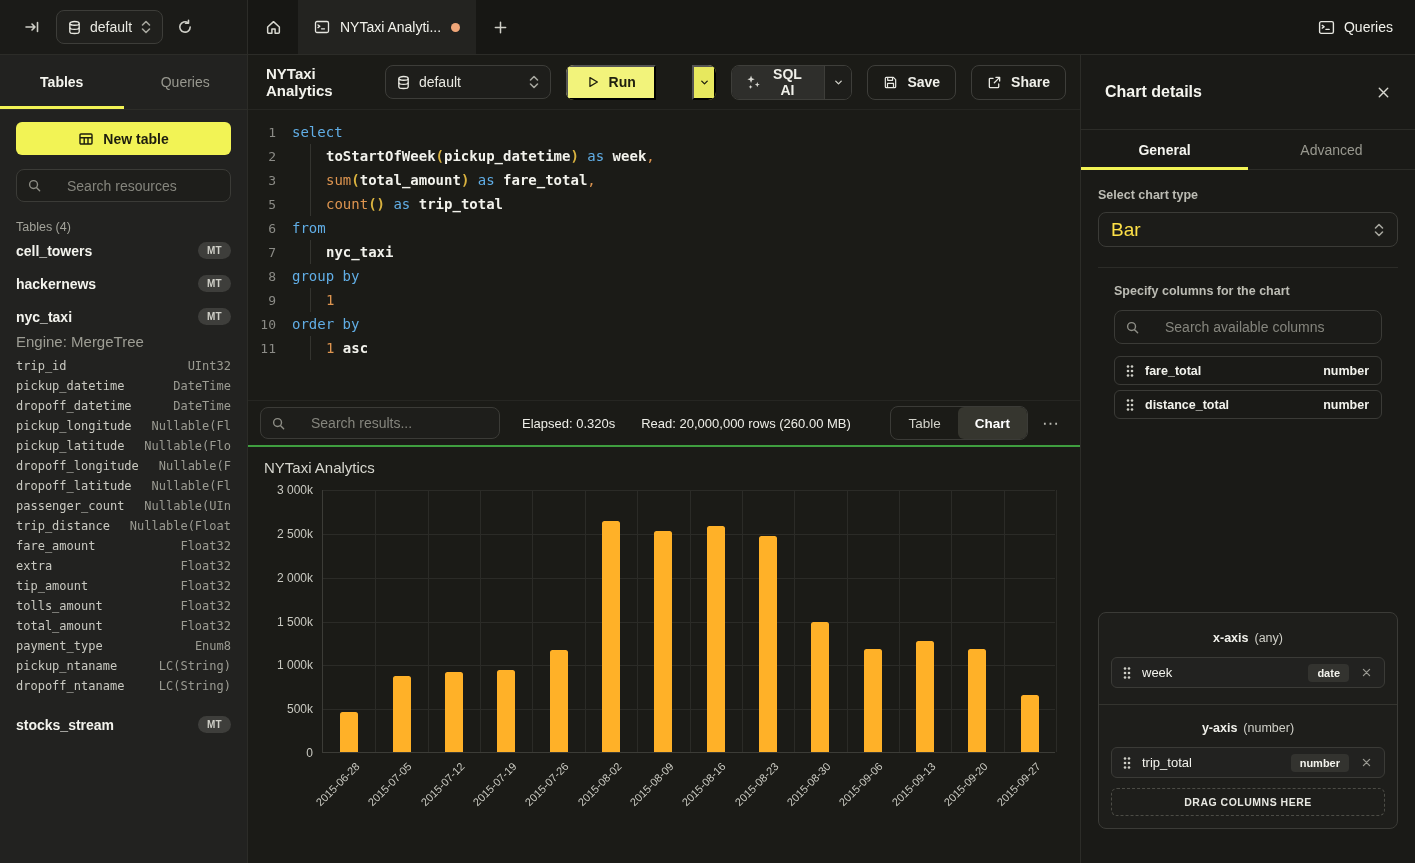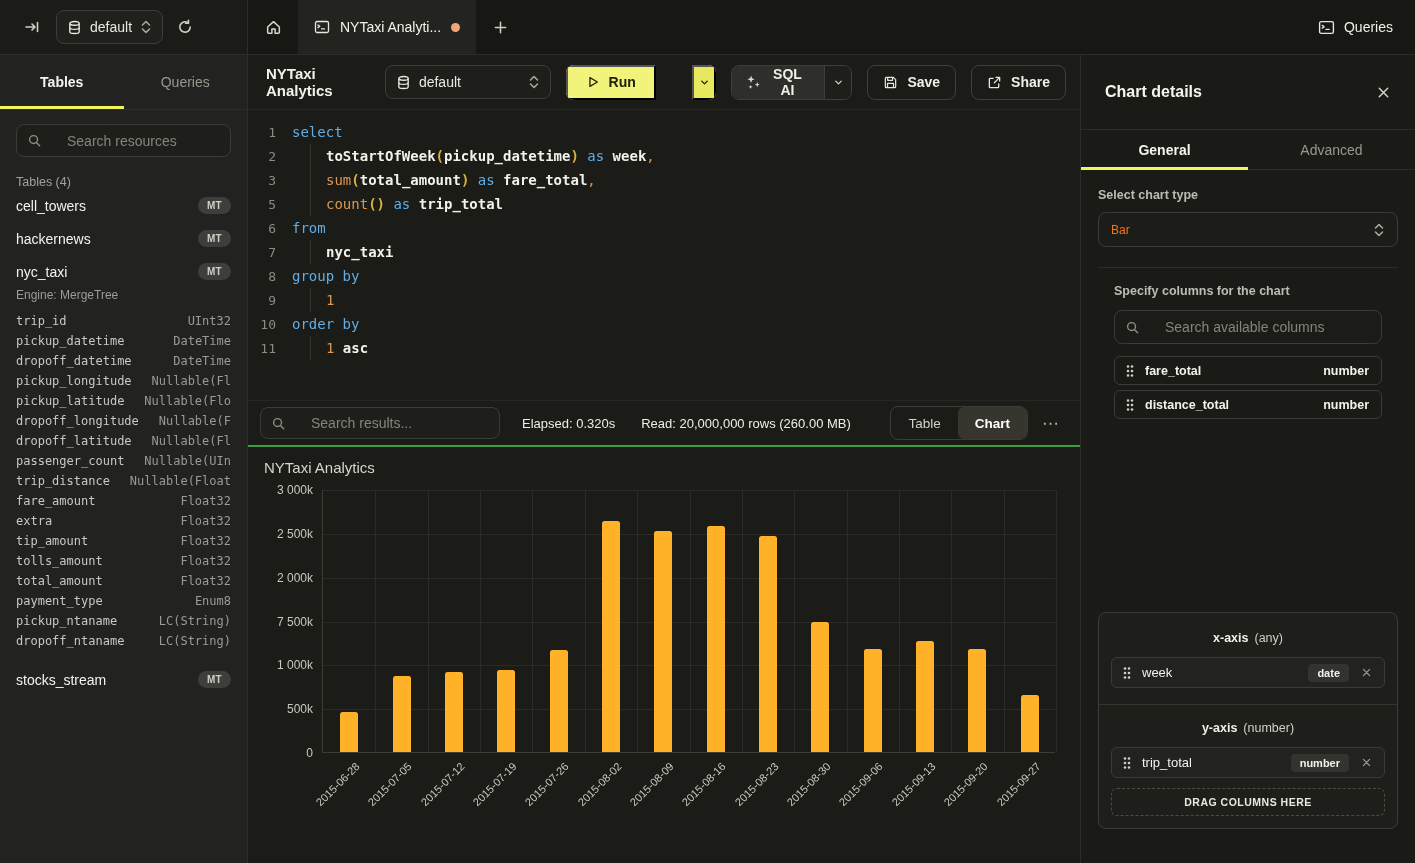--- a/index.html
+++ b/index.html
@@ -38,23 +38,23 @@
   .s-tab { flex:1; display:flex; align-items:center; justify-content:center; color:#98988f; font-weight:500; cursor:pointer; position:relative; }
   .s-tab.active { color:#f5f5ef; font-weight:700; }
   .s-tab.active::after { content:""; position:absolute; left:0; right:0; bottom:0; height:3px; background:var(--accent,#f2f355); }
   .sidebar-body { flex:1; overflow:hidden; padding-bottom:10px; }
   .new-table { display:flex; align-items:center; justify-content:center; gap:9px; height:33px; margin:12px 16px 0; width:calc(100% - 32px); background:var(--accent,#f2f355); color:#1d1d0e; border:none; border-radius:6px; font-size:14px; font-weight:600; cursor:pointer; font-family:inherit; }
   .search-box { display:flex; align-items:center; gap:25px; height:33px; margin:14px 16px 0; border:1px solid #3b3b37; border-radius:8px; padding:0 10px; background:#1e1e1b; color:#85857d; }
   .search-box input { flex:1; background:none; border:none; outline:none; color:#d8d8d2; font-size:14px; font-family:inherit; min-width:0; }
   .search-box input::placeholder { color:#85857d; }
   .section-label { margin:18px 16px 0; font-size:12.5px; color:#a3a39a; }
   .tbl-row { display:flex; align-items:center; justify-content:space-between; height:33px; padding:0 16px; cursor:pointer; }
-  .tbl-name { color:#f3f3ed; font-weight:400; font-size:14px; }
+  .tbl-name { color:#f3f3ed; font-weight:700; font-size:14px; }
   .mt-badge { background:#3e3e3b; color:#cfcfc7; font-size:10px; font-weight:700; padding:3px 9px; border-radius:10px; letter-spacing:.3px; }
-  .engine-line { padding:0 16px; font-size:12px; color:#9d9d94; height:20px; }
+  .engine-line { padding:0 16px; font-size:15px; color:#9d9d94; height:20px; }
   .column-list { margin-top:3px; padding:0 16px; font-family:"DejaVu Sans Mono", monospace; font-size:12px; }
   .col-row { display:flex; justify-content:space-between; height:20px; align-items:center; }
   .col-name { color:#c9c9c1; }
   .col-type { color:#9b9b92; }
   .tbl-row.last { margin-top:12px; }
 
   
   .main-toolbar { height:55px; flex:none; display:flex; align-items:center; padding:0 14px 0 18px; border-bottom:1px solid #262622; }
   .page-title { font-size:15px; font-weight:600; color:#f2f2ec; }
   .toolbar-right { margin-left:auto; display:flex; align-items:center; gap:15px; }
@@ -106,21 +106,21 @@
   
   .rp-header { height:75px; flex:none; display:flex; align-items:center; justify-content:space-between; padding:0 24px; border-bottom:1px solid #2c2c28; }
   .rp-title { font-size:16px; font-weight:700; color:#f5f5ef; }
   .rp-close { background:none; border:none; color:#d8d8d0; cursor:pointer; display:flex; }
   .rp-tabs { height:40px; flex:none; display:flex; border-bottom:1px solid #2c2c28; }
   .rp-tab { flex:1; display:flex; align-items:center; justify-content:center; font-size:14px; color:#98988f; cursor:pointer; position:relative; }
   .rp-tab.active { color:#f5f5ef; font-weight:600; }
   .rp-tab.active::after { content:""; position:absolute; left:0; right:0; bottom:-1px; height:3px; background:var(--accent,#f2f355); }
   .rp-body { flex:1; display:flex; flex-direction:column; padding:18px 17px 34px; min-height:0; }
   .rp-label { font-size:12.5px; font-weight:600; color:#bcbcb4; }
-  .type-select { margin-top:10px; height:35px; display:flex; align-items:center; justify-content:space-between; border:1px solid #3b3b37; border-radius:8px; padding:0 12px; color:#f97316; font-size:12px; cursor:pointer; background:#1c1c19; }
+  .type-select { margin-top:10px; height:35px; display:flex; align-items:center; justify-content:space-between; border:1px solid #3b3b37; border-radius:8px; padding:0 12px; color:#fde047; font-size:19px; cursor:pointer; background:#1c1c19; }
   .rp-divider { height:1px; background:#2c2c28; margin:20px 0 16px; }
   .cols-section { padding:0 16px; }
   .cols-section .search-box { margin:12px 0 0; height:34px; background:#1b1b18; }
   .avail-list { margin-top:12px; }
   .col-chip { display:flex; align-items:center; gap:10px; height:29px; border:1px solid #3b3b37; border-radius:6px; padding:0 12px 0 10px; margin-bottom:5px; cursor:grab; }
   .col-chip .chip-name { font-size:12.5px; font-weight:700; color:#f2f2ec; }
   .col-chip .chip-type { margin-left:auto; font-size:12.5px; font-weight:700; color:#f2f2ec; }
   .axes-box { margin-top:auto; border:1px solid #3b3b37; border-radius:8px; background:#1e1e1b; padding:12px; }
   .axis-head { text-align:center; font-size:12.5px; color:#f0f0ea; margin:6px 0 12px; }
   .axis-head .ax-name { font-weight:700; }
@@ -200,20 +200,27 @@
     <aside class="sidebar">
       <div class="sidebar-tabs">
         <div class="s-tab active">
             <span>Tables</span>
           </div>
         <div class="s-tab">
             <span>Queries</span>
           </div>
       </div>
       <div class="sidebar-body">
+        <button class="new-table">
+          <svg width="16" height="16" viewBox="0 0 16 16" fill="none" stroke="#1d1d0e" stroke-width="1.4" stroke-linejoin="round">
+              <rect x="2" y="3" width="12" height="10" rx="1"></rect>
+              <path d="M2 6.8h12M6.2 6.8V13M10 6.8V13"></path>
+            </svg>
+          <span>New table</span>
+        </button>
         <div class="search-box">
           <svg width="15" height="15" viewBox="0 0 16 16" fill="none" stroke="#8d8d85" stroke-width="1.5" stroke-linecap="round">
               <circle cx="7" cy="7" r="4.2"></circle>
               <path d="M10.3 10.3l3.2 3.2"></path>
             </svg>
           <input placeholder="Search resources" style="">
         </div>
         <div class="section-label">Tables (4)</div>
 
         <div class="tbl-row">
@@ -399,21 +406,21 @@
 
       <div class="chart-area">
         <div class="chart-title">NYTaxi Analytics</div>
         <div class="plot">
             <div class="ytick" style="top: 256px;">0</div>
             <div class="gridline-h" style="top: 219.167px;"></div>
             <div class="ytick" style="top: 212.167px;">500k</div>
             <div class="gridline-h" style="top: 175.333px;"></div>
             <div class="ytick" style="top: 168.333px;">1 000k</div>
             <div class="gridline-h" style="top: 131.5px;"></div>
-            <div class="ytick" style="top: 124.5px;">7 500k</div>
+            <div class="ytick" style="top: 124.5px;">1 500k</div>
             <div class="gridline-h" style="top: 87.6667px;"></div>
             <div class="ytick" style="top: 80.6667px;">2 000k</div>
             <div class="gridline-h" style="top: 43.8333px;"></div>
             <div class="ytick" style="top: 36.8333px;">2 500k</div>
             <div class="gridline-h" style="top: 0px;"></div>
             <div class="ytick" style="top: -7px;">3 000k</div>
             <div class="gridline-v" style="left: 52.3571px;"></div>
             <div class="gridline-v" style="left: 104.714px;"></div>
             <div class="gridline-v" style="left: 157.071px;"></div>
             <div class="gridline-v" style="left: 209.429px;"></div>

